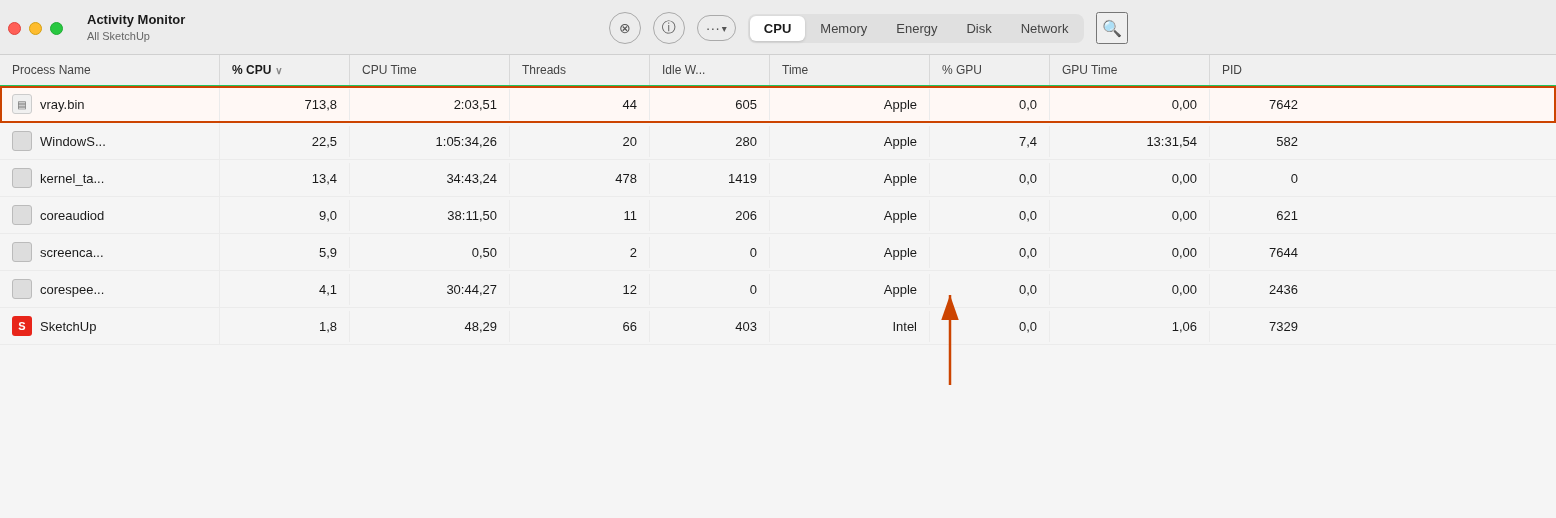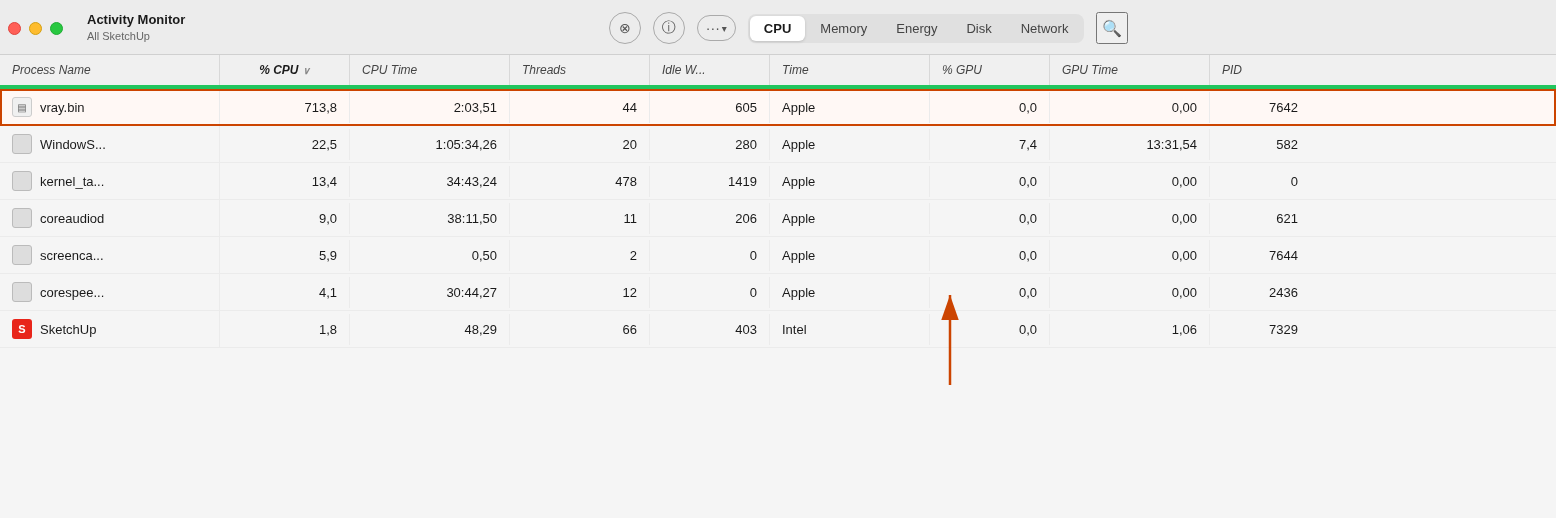--- a/index.html
+++ b/index.html
@@ -117,42 +117,40 @@
       align-items: center;
       justify-content: center;
       cursor: pointer;
       color: #555;
       font-size: 16px;
     }
 
     .col-headers {
       display: grid;
       grid-template-columns: 220px 130px 160px 140px 120px 160px 120px 160px 100px;
-      border-bottom: 4px solid #22c55e;
+      border-bottom: 1px solid #22c55e;
       background: #f0f0f0;
       padding: 0;
-      font-style: italic;
     }
     .col-header {
       padding: 8px 12px;
       font-size: 12px;
       color: #444;
       font-weight: 500;
       border-right: 1px solid #d8d8d8;
       display: flex;
       align-items: center;
       gap: 4px;
       cursor: pointer;
       user-select: none;
     }
     .col-header:last-child { border-right: none; }
     .col-header.active {
       font-weight: 700;
       color: #1a1a1a;
-      justify-content: center;
     }
     .sort-arrow {
       font-size: 10px;
       color: #888;
     }
 
     .table-row {
       display: grid;
       grid-template-columns: 220px 130px 160px 140px 120px 160px 120px 160px 100px;
       border-bottom: 1px solid #ebebeb;
@@ -203,21 +201,21 @@
       font-size: 11px;
       color: white;
       font-weight: bold;
     }
 
     .num-cell {
       text-align: right;
       font-variant-numeric: tabular-nums;
     }
     .kind-cell {
-      text-align: left;
+      text-align: right;
     }
 
     .table-wrapper {
       position: relative;
     }
 
     svg.annotation-arrow {
       position: absolute;
       top: 0;
       left: 0;

